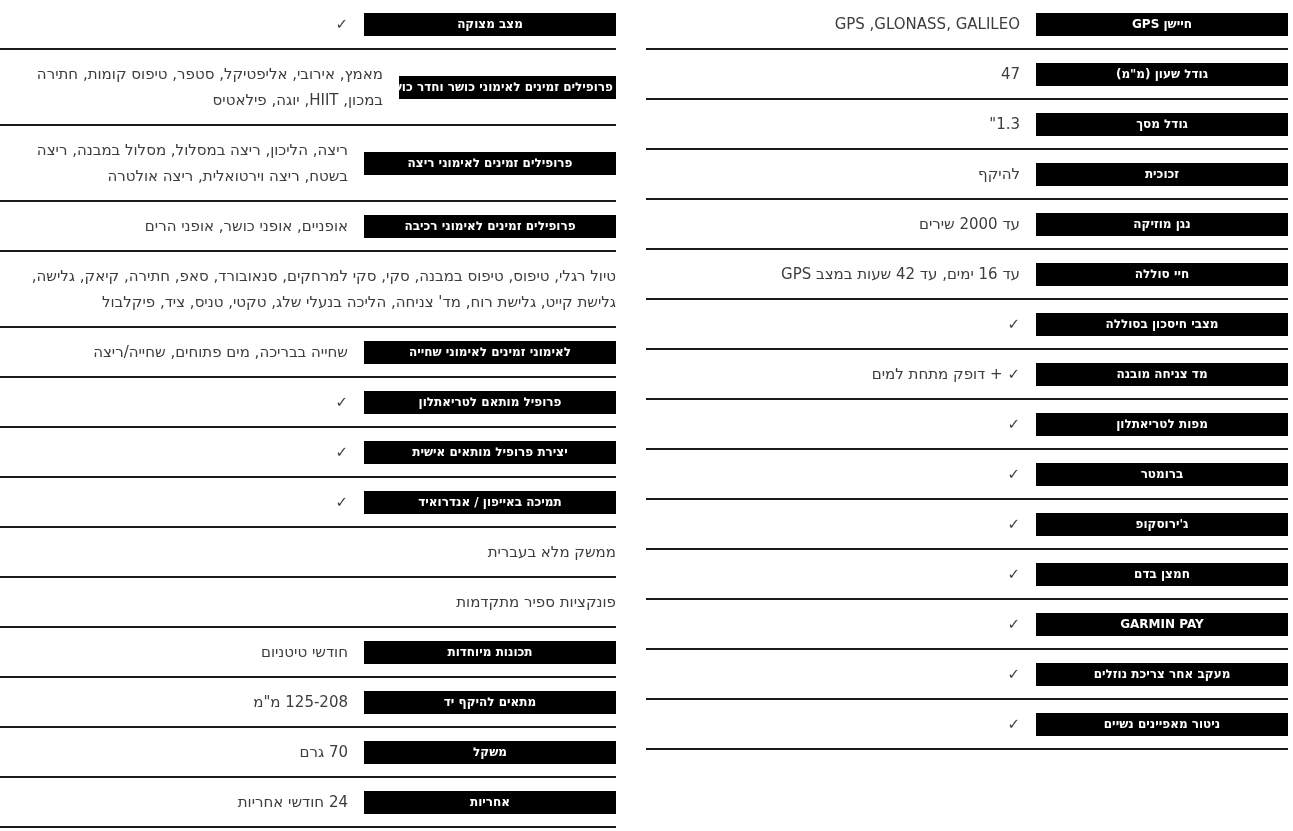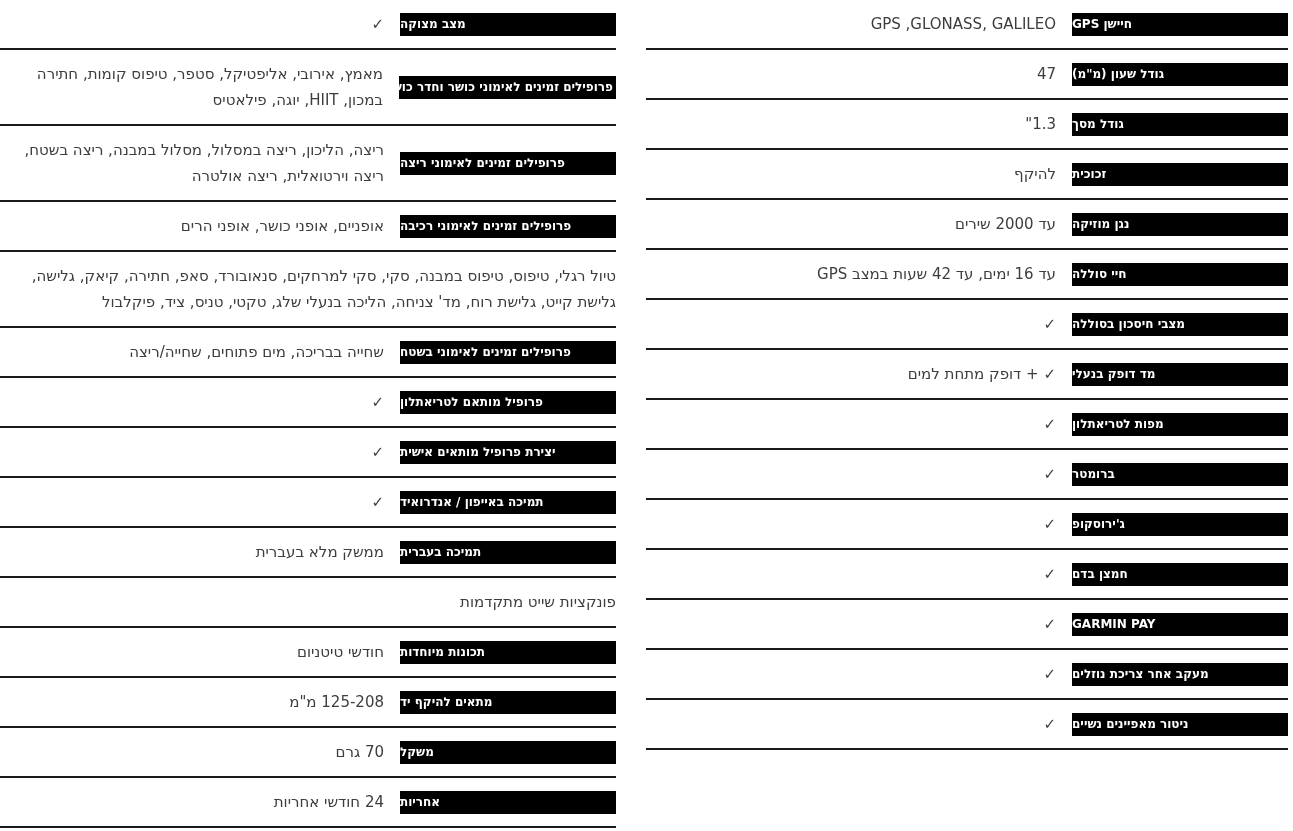--- a/index.html
+++ b/index.html
@@ -24,28 +24,28 @@
     align-items:center;
     gap:16px;
     border-bottom:2px solid #1a1a1a;
     padding:11px 0;
     min-height:26px;
     box-sizing:content-box;
   }
   .badge{
     flex:0 0 auto;
     box-sizing:border-box;
-    width:216px;
+    width:252px;
     height:23px;
     line-height:23px;
     background:#000000;
     color:#ffffff;
     font-size:12px;
     font-weight:bold;
-    text-align:left;
+    text-align:center;
     overflow:hidden;
     white-space:nowrap;
   }
   .badge.wide{
     width:217px;
     text-align:right;
     padding-right:3px;
   }
   .value{
     flex:1 1 auto;
@@ -83,21 +83,21 @@
       </div>
       <div class="row">
         <div class="badge">חיי סוללה</div>
         <div class="value">עד 16 ימים, עד 42 שעות במצב GPS</div>
       </div>
       <div class="row">
         <div class="badge">מצבי חיסכון בסוללה</div>
         <div class="value">✓</div>
       </div>
       <div class="row">
-        <div class="badge">מד דופק בנעלי</div>
+        <div class="badge">מד צניחה מובנה</div>
         <div class="value">✓ + דופק מתחת למים</div>
       </div>
       <div class="row">
         <div class="badge">מפות לטריאתלון</div>
         <div class="value">✓</div>
       </div>
       <div class="row">
         <div class="badge">ברומטר</div>
         <div class="value">✓</div>
       </div>
@@ -136,41 +136,40 @@
         <div class="value">ריצה, הליכון, ריצה במסלול, מסלול במבנה, ריצה בשטח, ריצה וירטואלית, ריצה אולטרה</div>
       </div>
       <div class="row">
         <div class="badge">פרופילים זמינים לאימוני רכיבה</div>
         <div class="value">אופניים, אופני כושר, אופני הרים</div>
       </div>
       <div class="row">
         <div class="value">טיול רגלי, טיפוס, טיפוס במבנה, סקי, סקי למרחקים, סנאובורד, סאפ, חתירה, קיאק, גלישה, גלישת קייט, גלישת רוח, מד' צניחה, הליכה בנעלי שלג, טקטי, טניס, ציד, פיקלבול</div>
       </div>
       <div class="row">
-        <div class="badge">פרופילים זמינים לאימוני בשטח</div>
+        <div class="badge">לאימוני זמינים לאימוני שחייה</div>
         <div class="value">שחייה בבריכה, מים פתוחים, שחייה/ריצה</div>
       </div>
       <div class="row">
         <div class="badge">פרופיל מותאם לטריאתלון</div>
         <div class="value">✓</div>
       </div>
       <div class="row">
         <div class="badge">יצירת פרופיל מותאים אישית</div>
         <div class="value">✓</div>
       </div>
       <div class="row">
         <div class="badge">תמיכה באייפון / אנדרואיד</div>
         <div class="value">✓</div>
       </div>
       <div class="row">
-        <div class="badge">תמיכה בעברית</div>
         <div class="value">ממשק מלא בעברית</div>
       </div>
       <div class="row">
-        <div class="value">פונקציות שייט מתקדמות</div>
+        <div class="value">פונקציות ספיר מתקדמות</div>
       </div>
       <div class="row">
         <div class="badge">תכונות מיוחדות</div>
         <div class="value">חודשי טיטניום</div>
       </div>
       <div class="row">
         <div class="badge">מתאים להיקף יד</div>
         <div class="value">125-208 מ"מ</div>
       </div>
       <div class="row">

